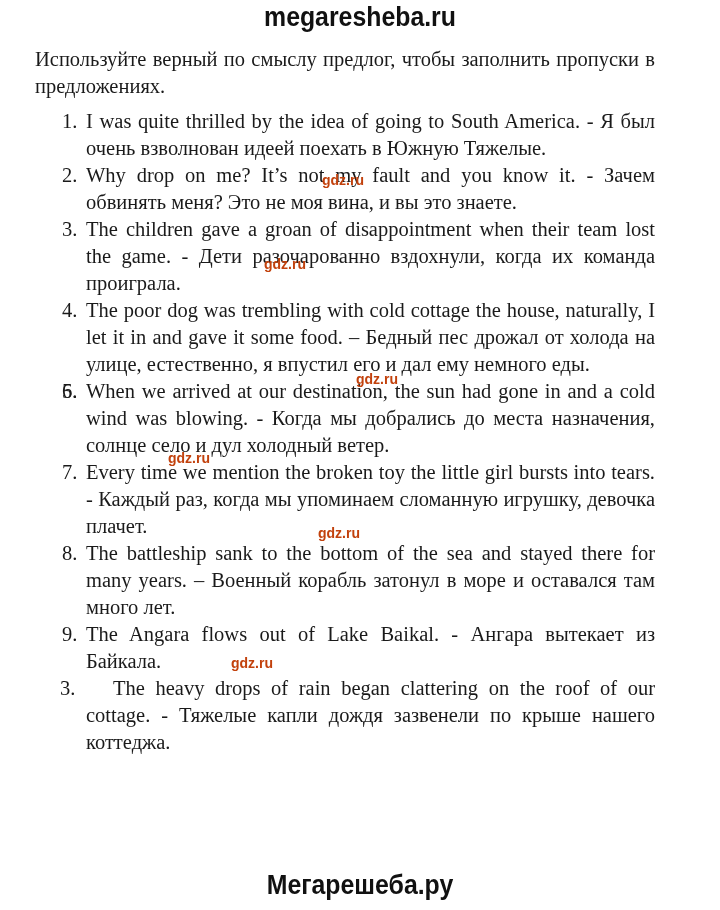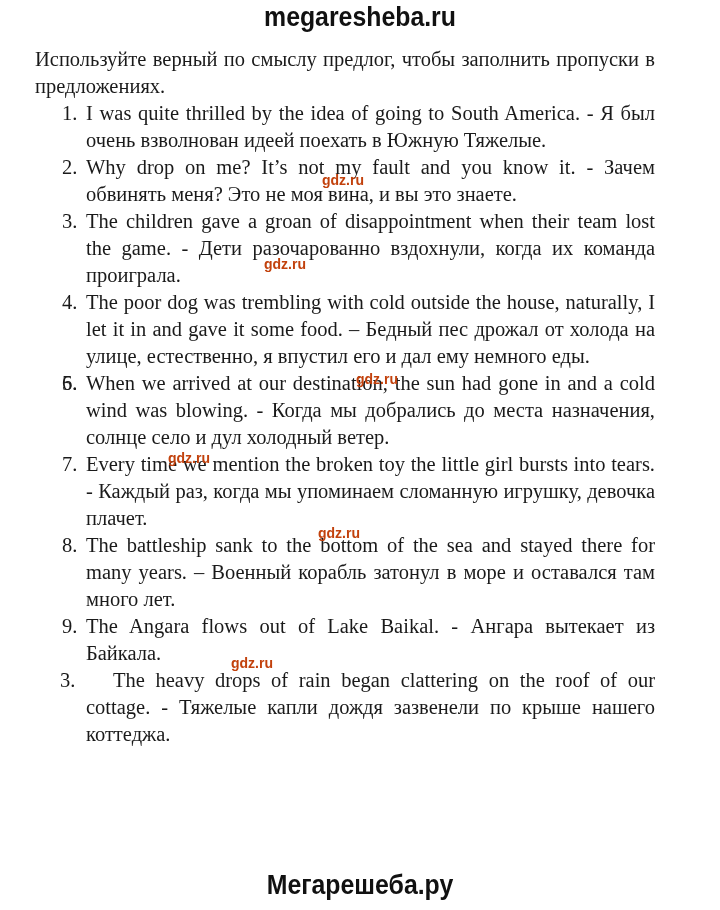--- a/index.html
+++ b/index.html
@@ -50,21 +50,21 @@
       font-weight: bold;
       font-size: 21px;
       line-height: 28px;
       margin: 0;
       transform-origin: left;
     }
     .intro {
       font-size: 20.5px;
       line-height: 27px;
       text-align: justify;
-      margin: 2px 0 0 0;
+      margin: 2px 0 8px 0;
     }
     ol.items {
       list-style: none;
       margin: 0;
       padding: 0;
     }
     .item {
       position: relative;
       padding-left: 24px;
       font-size: 20.5px;
@@ -109,21 +109,21 @@
     <li class="item">
       <span class="num">2.</span>
       <span>Why drop on me? It’s not my fault and you know it. - Зачем обвинять  меня? Это не моя вина, и вы это знаете.</span>
     </li>
     <li class="item">
       <span class="num">3.</span>
       <span>The children gave a groan of disappointment when their team lost the game. - Дети разочарованно вздохнули, когда их команда проиграла.</span>
     </li>
     <li class="item">
       <span class="num">4.</span>
-      <span>The poor dog was trembling with cold outside the house, naturally, I let it in and gave it some food. – Бедный пес дрожал от холода на улице, естественно, я впустил его и дал ему немного еды.</span>
+      <span>The poor dog was trembling with cold cottage the house, naturally, I let it in and gave it some food. – Бедный пес дрожал от холода на улице, естественно, я впустил его и дал ему немного еды.</span>
     </li>
     <li class="item">
       <span class="num">5.</span>
     </li>
     <li class="item">
       <span class="num">6.</span>
       <span>When we arrived at our destination, the sun had gone in and a cold wind was blowing. - Когда мы добрались до места назначения, солнце село и дул холодный ветер.</span>
     </li>
     <li class="item">
       <span class="num">7.</span>

